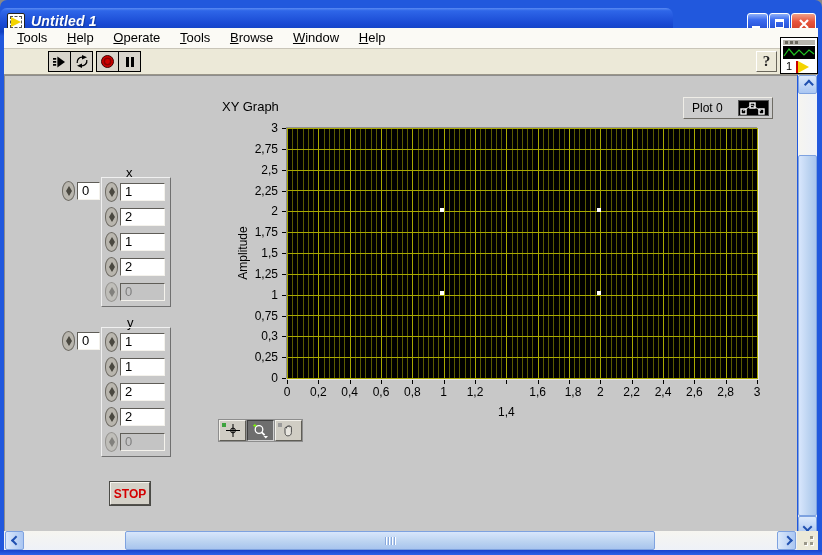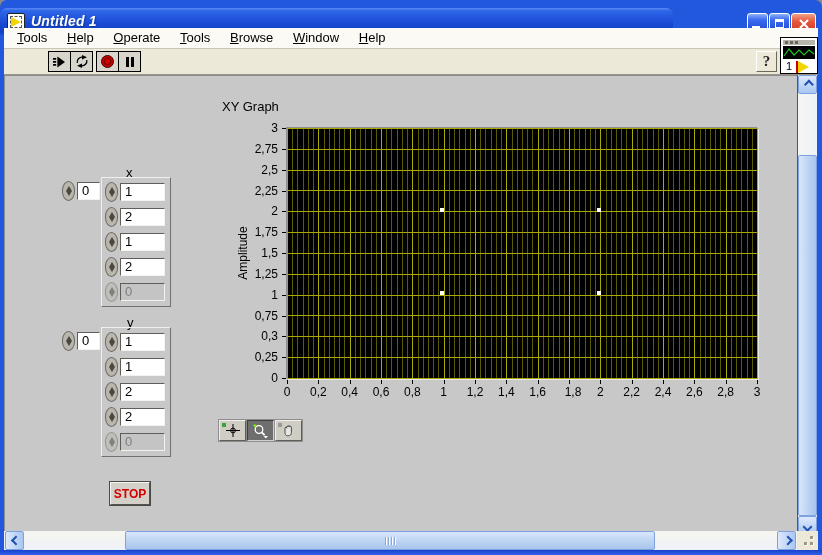--- a/index.html
+++ b/index.html
@@ -253,20 +253,31 @@
         </svg>
     </div>
     <div class="num">1</div>
     <div class="redline"></div>
     <div class="mini-arrow"></div>
   </div>
 
   <div class="panel"></div>
 
   <div class="graph-title">XY Graph</div>
+  <div class="legend">
+    <span style="font-size:12px;">Plot 0</span>
+    <span class="legend-glyph">
+      <svg width="29" height="14">
+        <path d="M4 10 L13 4 L22 10" fill="none" stroke="#cfcfcf" stroke-width="1"></path>
+        <rect x="2" y="8" width="5" height="5" fill="none" stroke="#fff" stroke-width="1.4"></rect>
+        <rect x="11" y="2" width="5" height="5" fill="none" stroke="#fff" stroke-width="1.4"></rect>
+        <rect x="20" y="8" width="5" height="5" fill="none" stroke="#fff" stroke-width="1.4"></rect>
+      </svg>
+    </span>
+  </div>
   <div class="plot">
       <div class="marker" style="left: 153.167px; top: 163.167px;"></div>
       <div class="marker" style="left: 309.833px; top: 163.167px;"></div>
       <div class="marker" style="left: 153.167px; top: 79.8333px;"></div>
       <div class="marker" style="left: 309.833px; top: 79.8333px;"></div>
     </div>
   <div class="y-axis">
       <i class="tick" style="top: 250px;"></i>
       <span class="lab" style="top: 243px;">0</span>
       <i class="tick" style="top: 229.167px;"></i>
@@ -303,21 +314,21 @@
       <span class="lab" style="left: 62.6667px;">0,4</span>
       <i class="tick" style="left: 94px;"></i>
       <span class="lab" style="left: 94px;">0,6</span>
       <i class="tick" style="left: 125.333px;"></i>
       <span class="lab" style="left: 125.333px;">0,8</span>
       <i class="tick" style="left: 156.667px;"></i>
       <span class="lab" style="left: 156.667px;">1</span>
       <i class="tick" style="left: 188px;"></i>
       <span class="lab" style="left: 188px;">1,2</span>
       <i class="tick" style="left: 219.333px;"></i>
-      <span class="lab" style="left: 219.333px;">1,4</span>
+      <span class="lab" style="left: 219.333px; margin-top: 20px;">1,4</span>
       <i class="tick" style="left: 250.667px;"></i>
       <span class="lab" style="left: 250.667px;">1,6</span>
       <i class="tick" style="left: 282px;"></i>
       <span class="lab" style="left: 286px;">1,8</span>
       <i class="tick" style="left: 313.333px;"></i>
       <span class="lab" style="left: 313.333px;">2</span>
       <i class="tick" style="left: 344.667px;"></i>
       <span class="lab" style="left: 344.667px;">2,2</span>
       <i class="tick" style="left: 376px;"></i>
       <span class="lab" style="left: 376px;">2,4</span>

